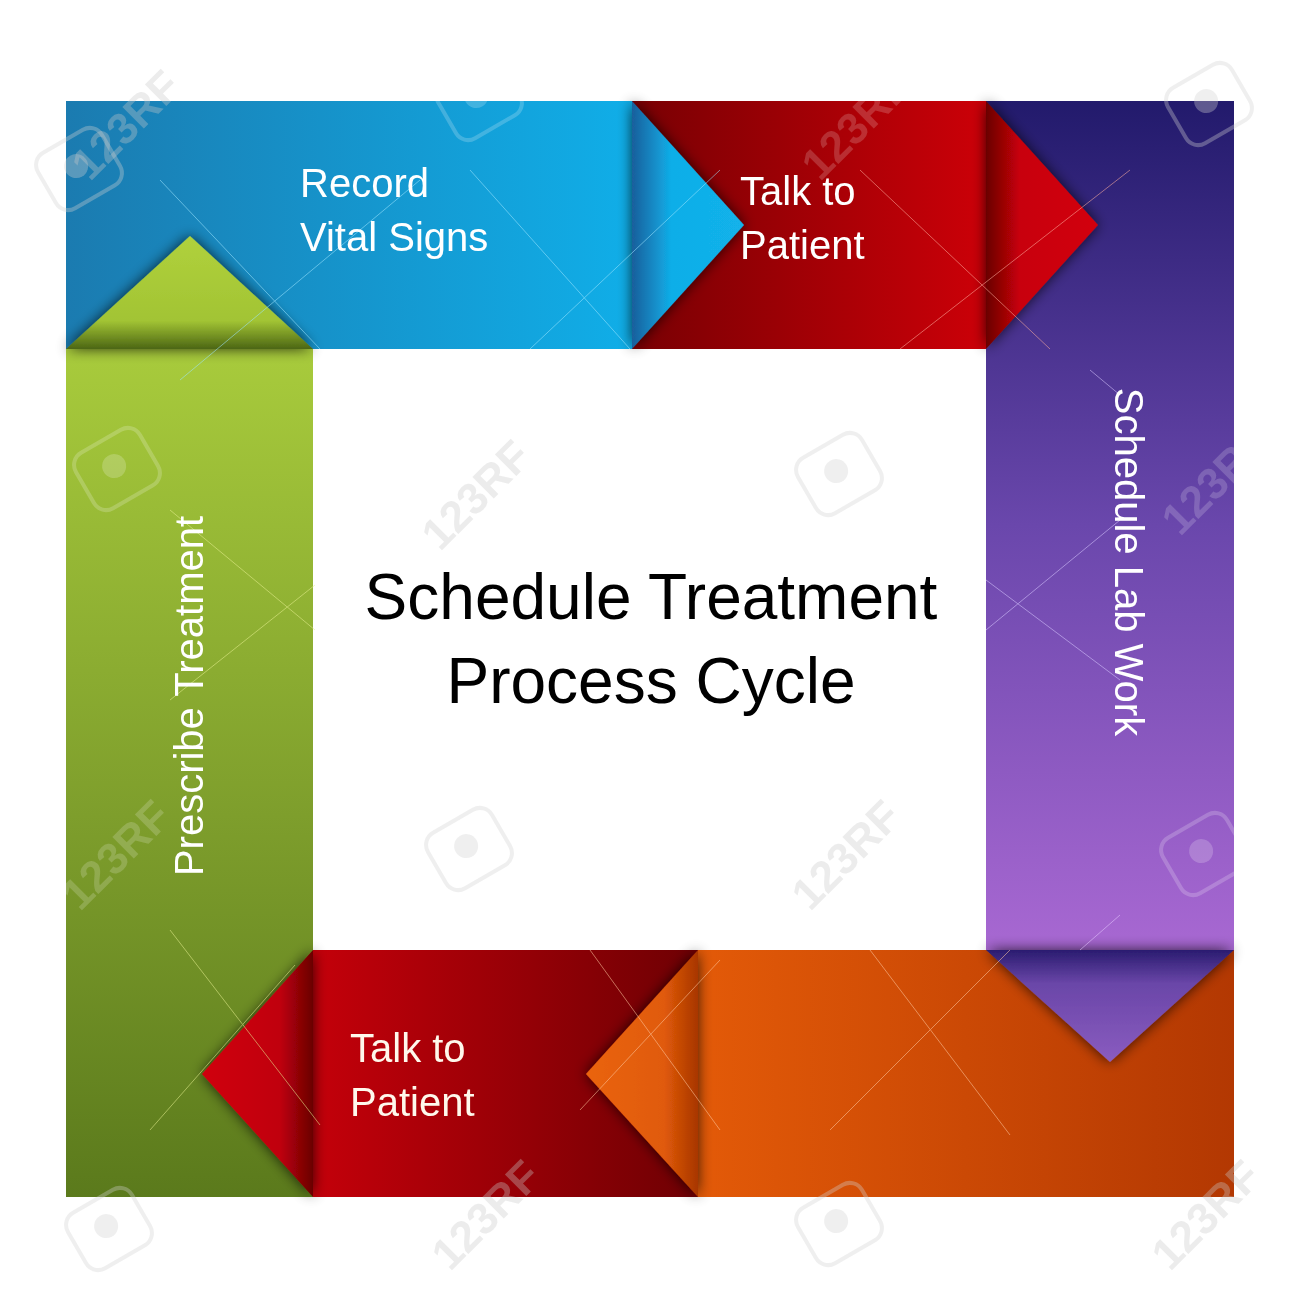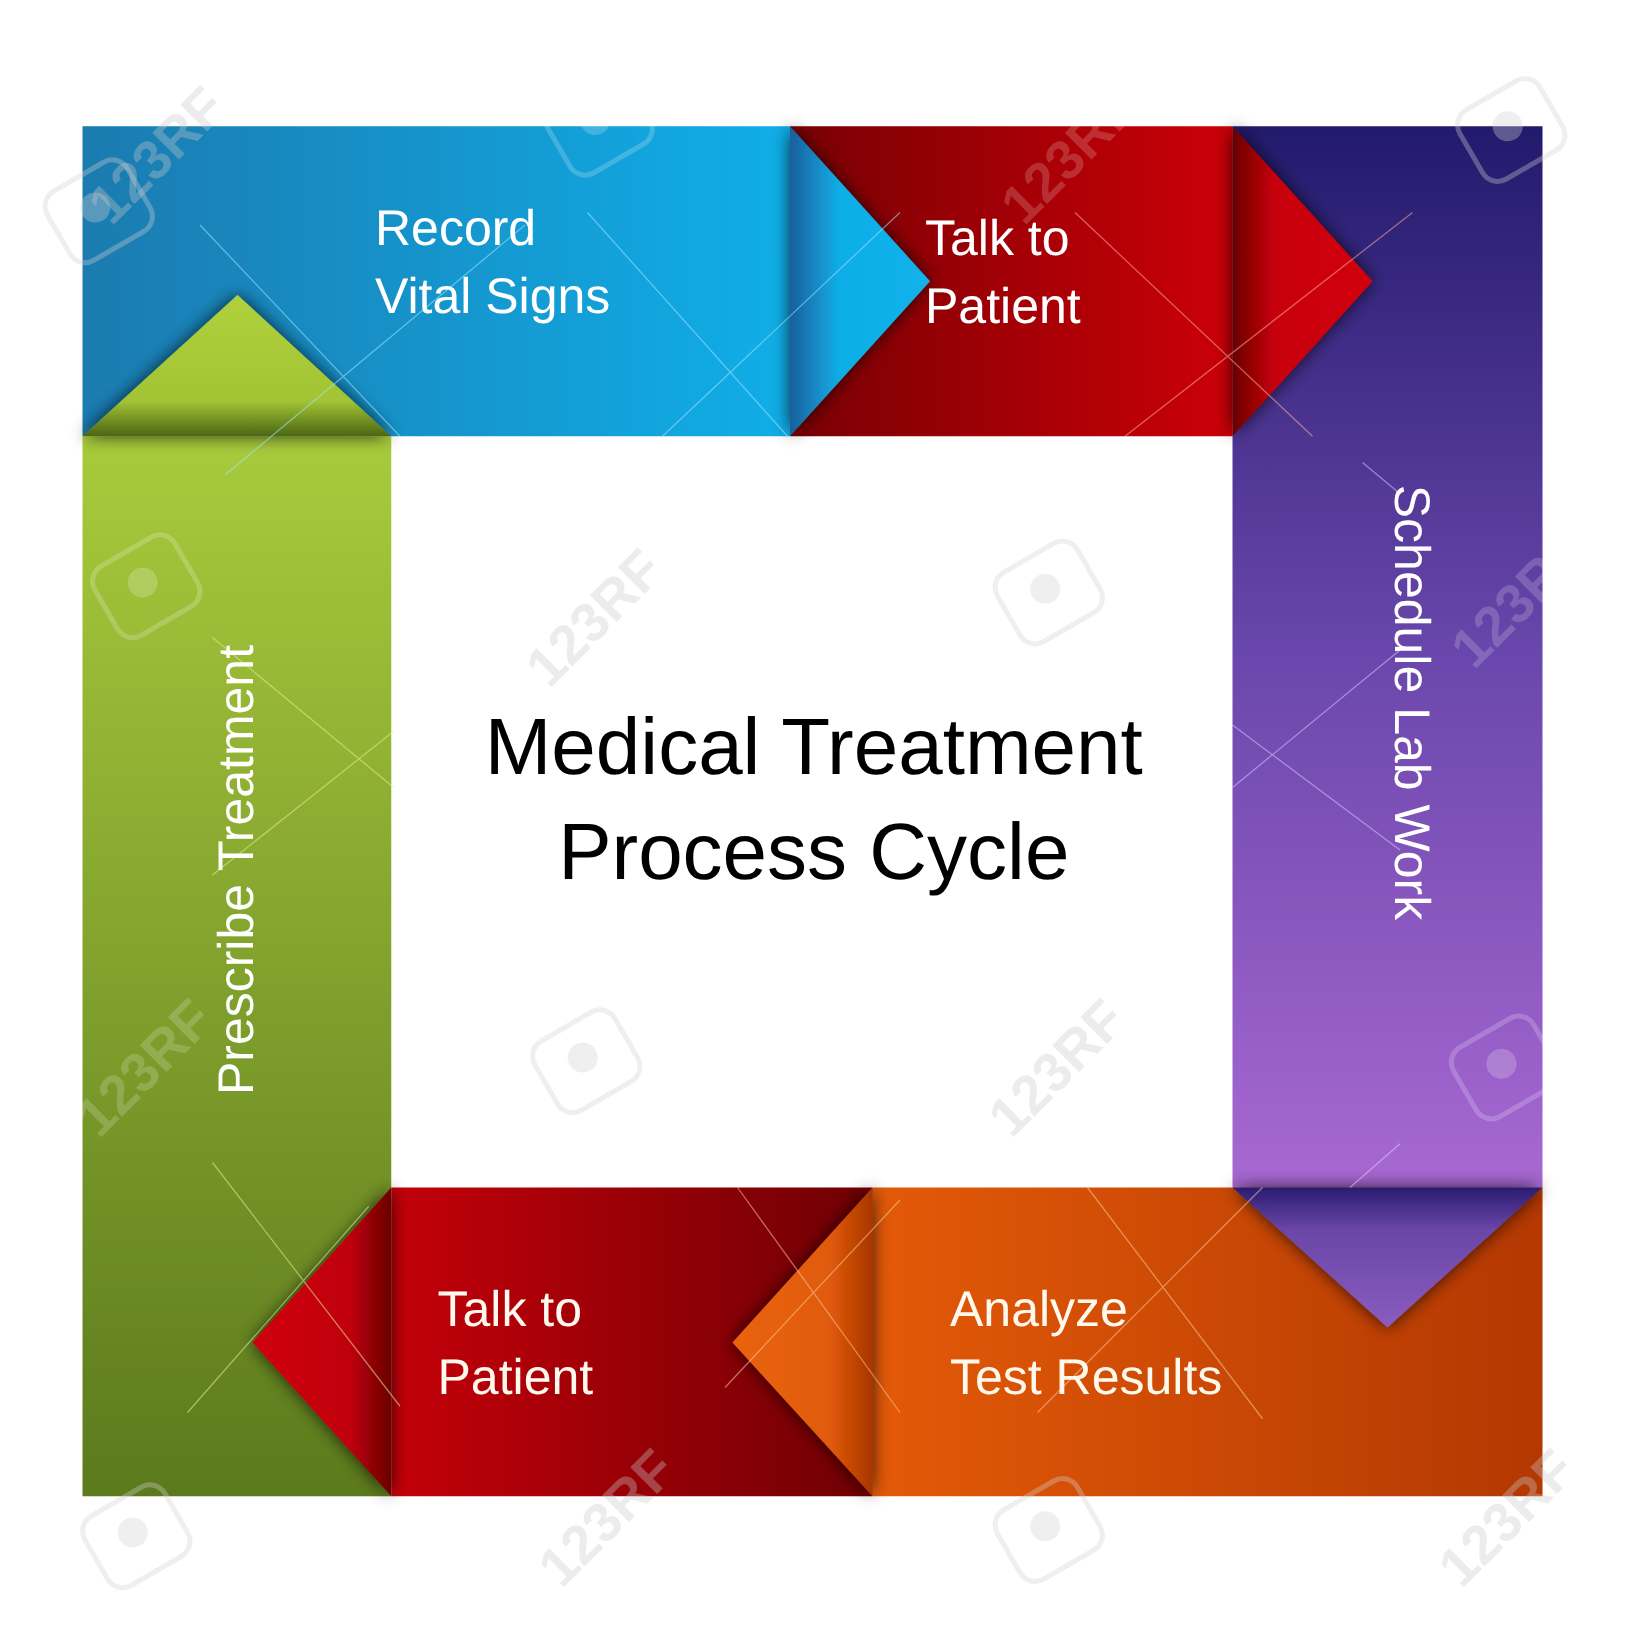--- a/index.html
+++ b/index.html
@@ -226,24 +226,22 @@
   <div class="watermark" style="left:1140px;top:1190px;">123RF</div>
 
   <div class="label" style="left:300px; top:156px; width:250px;">Record
 Vital Signs</div>
 
   <div class="label" style="left:740px; top:164px; width:230px;">Talk to
 Patient</div>
 
   <div class="vlabel" style="left:929px; top:538px; width:400px; text-align:center; transform: rotate(90deg);">Schedule Lab Work</div>
 
-  <div class="label cream" style="left:760px; top:1021px; width:290px;">Analyze
-Test Results</div>
 
   <div class="label cream" style="left:350px; top:1021px; width:230px;">Talk to
 Patient</div>
 
   <div class="vlabel" style="left:-11px; top:672px; width:400px; text-align:center; transform: rotate(-90deg);">Prescribe Treatment</div>
 
-  <div class="center-title">Medical Treatment
+  <div class="center-title">Schedule Treatment
 Process Cycle</div>
 
 </div>
 
 </body></html>

